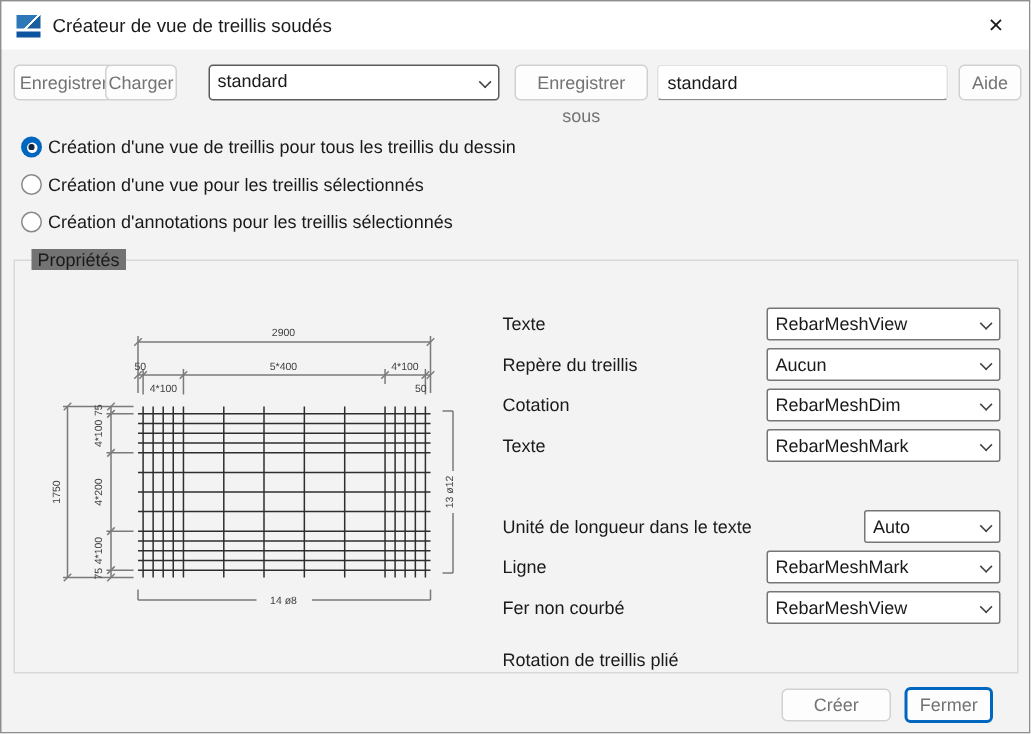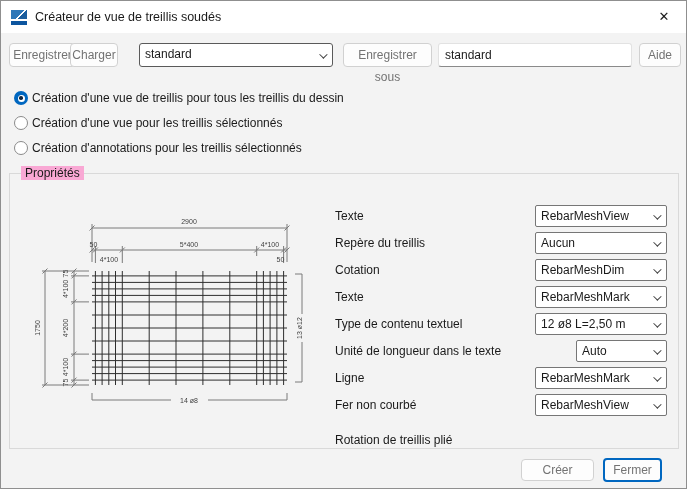--- a/index.html
+++ b/index.html
@@ -47,26 +47,26 @@
            background:#fff; border:1px solid #8a8a8a; }
   .radio.checked { border:none; background:#0067c0; display:flex; align-items:center; justify-content:center; }
   .radio.checked .w { width:7px; height:7px; background:#ffffff; border-radius:50%;
                       display:flex; align-items:center; justify-content:center; }
   .radio.checked .d { width:3.5px; height:3.5px; background:#12263f; border-radius:50%; }
   .radio-label { position:absolute; left:18px; top:0; line-height:15px; white-space:nowrap; }
 
   
   .groupbox { position:absolute; left:8px; top:172px; width:670px; height:276px;
               border:1px solid #d9d9d9; }
-  .legend { position:absolute; left:11px; top:-8px; background:#f9a8d4; padding:0 4px; font-size:12px; }
+  .legend { position:absolute; left:11px; top:-8px; background:#737373; padding:0 4px; font-size:12px; }
 
   
   .frow { position:absolute; left:0; width:668px; height:22px; }
   .flabel { position:absolute; left:325px; top:0; line-height:22px; white-space:nowrap; }
-  .frow .combo { position:absolute; right:11px; top:0; width:132px; }
+  .frow .combo { position:absolute; right:11px; top:0; width:156px; }
   .frow .combo.narrow { width:91px;text-decoration:underline; }
 
   
   .preview { position:absolute; left:22px; top:28px; width:310px; height:235px; }
   svg text { font-family:"Liberation Sans",sans-serif; font-size:7px; fill:#3f3f3f; }
 
   
   .btn-create { left:520px; top:458px; width:73px; height:22px; line-height:20px; }
   .btn-close-dlg { left:602px; top:457px; width:59px; height:24px; line-height:20px;
                    border:2px solid #0067c0; }
@@ -238,27 +238,20 @@
         <span class="chev"></span>
       </div>
     </div>
     <div class="frow" style="top:112px">
       <span class="flabel">Texte</span>
       <div class="combo">
         <span class="cval">RebarMeshMark</span>
         <span class="chev"></span>
       </div>
     </div>
-    <div class="frow" style="top:139px">
-      <span class="flabel">Type de contenu textuel</span>
-      <div class="combo">
-        <span class="cval">12 ø8 L=2,50 m</span>
-        <span class="chev"></span>
-      </div>
-    </div>
     <div class="frow" style="top:166px">
       <span class="flabel">Unité de longueur dans le texte</span>
       <div class="combo narrow">
         <span class="cval">Auto</span>
         <span class="chev"></span>
       </div>
     </div>
     <div class="frow" style="top:193px">
       <span class="flabel">Ligne</span>
       <div class="combo">

